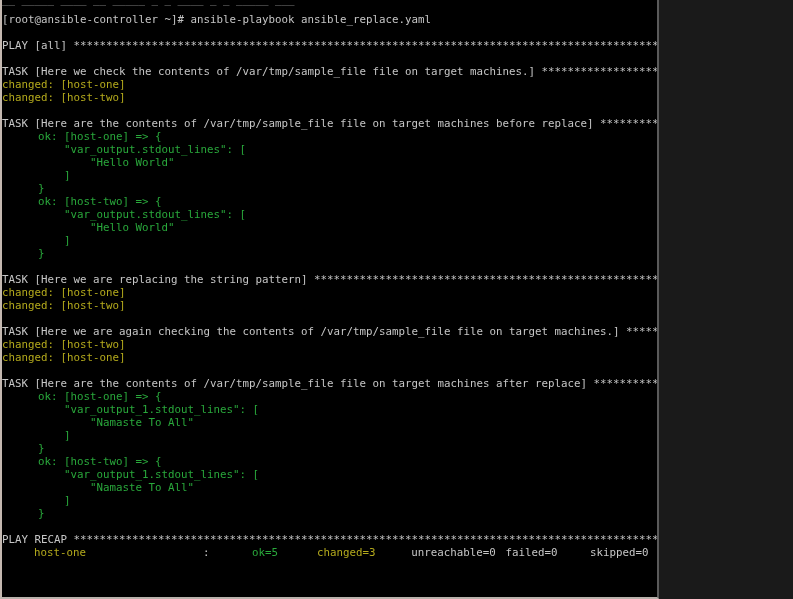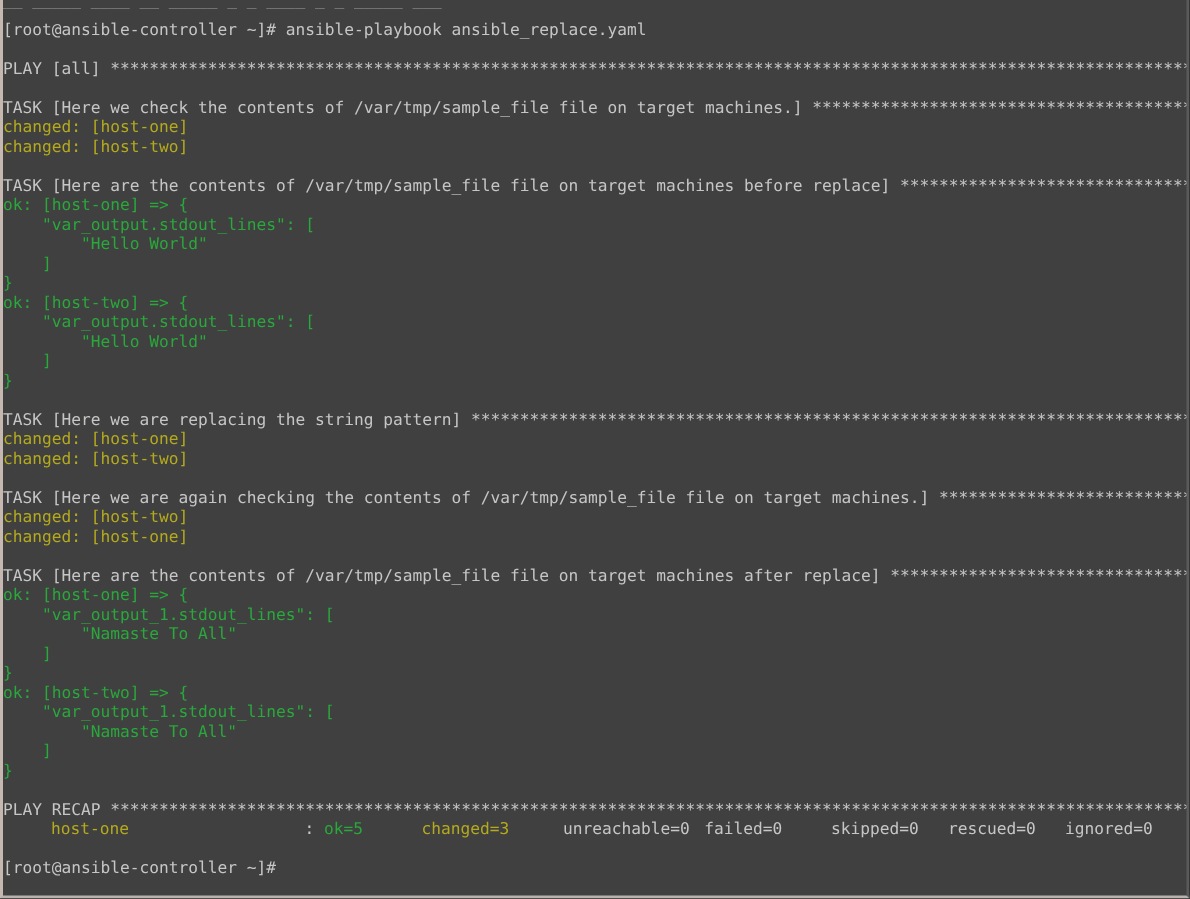--- a/index.html
+++ b/index.html
@@ -1,29 +1,29 @@
 <!DOCTYPE html>
 <html><head>
 <meta charset="utf-8">
 <style>
   html,body{margin:0;padding:0;background:#1a1a1a;}
   .terminal{
-    width:793px;height:599px;box-sizing:border-box;
-    background:#404040;
+    width:659px;height:599px;box-sizing:border-box;
+    background:#000000;
     border-left:2px solid #c4b8b0;
     border-right:2px solid #5a5a5a;
     border-bottom:2px solid #b9b2ac;
     overflow:hidden;
     font-family:"DejaVu Sans Mono","Liberation Mono",monospace;
     font-size:10.8px;
     letter-spacing:0;
   }
   .ln{height:13px;line-height:13px;white-space:pre;overflow:hidden;}
   .w{color:#c6c6c6;}
-  .g{color:#29a83b;}
+  .g{color:#29a83b;padding-left:36px;}
   .y{color:#b4aa1c;}
   .frag span{position:relative;top:-7px;color:#8f8f8f;}
   .cell{display:inline-block;vertical-align:top;}
   .c-host{width:26ch;margin-left:32px;}
   .c-ok{width:10ch;}
   .c-ch{width:13ch;}
   .c-un{width:16ch;text-align:center;}
   .c-fa{width:13ch;}
   .c-sk{width:12ch;}
   .c-re{width:12ch;}
@@ -80,15 +80,14 @@
   <div class="ln g">    ]</div>
   <div class="ln g">}</div>
   <div class="ln w"></div>
 
   <div class="ln w">PLAY RECAP ******************************************************************************************************************************************</div>
 
   <div class="ln"><span class="cell c-host y">host-one</span><span class="w">: </span><span class="cell c-ok g">ok=5</span><span class="cell c-ch y">changed=3</span><span class="cell c-un w">unreachable=0</span><span class="cell c-fa w">failed=0</span><span class="cell c-sk w">skipped=0</span><span class="cell c-re w">rescued=0</span><span class="w">ignored=0</span></div>
 
 
   <div class="ln w"></div>
-  <div class="ln w">[root@ansible-controller ~]#</div>
 
 </div>
 
 </body></html>

